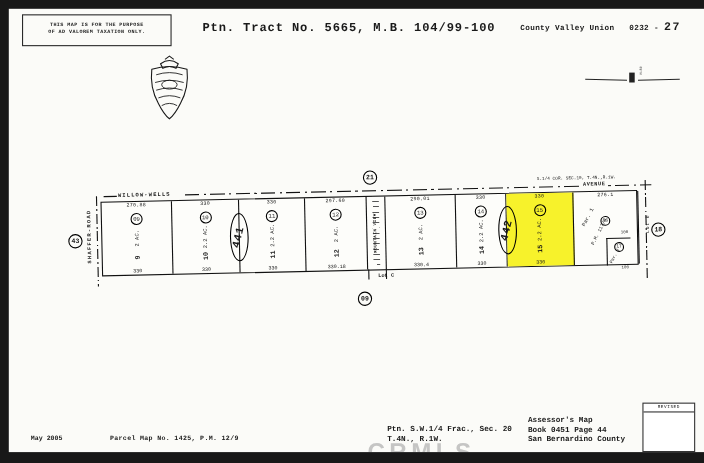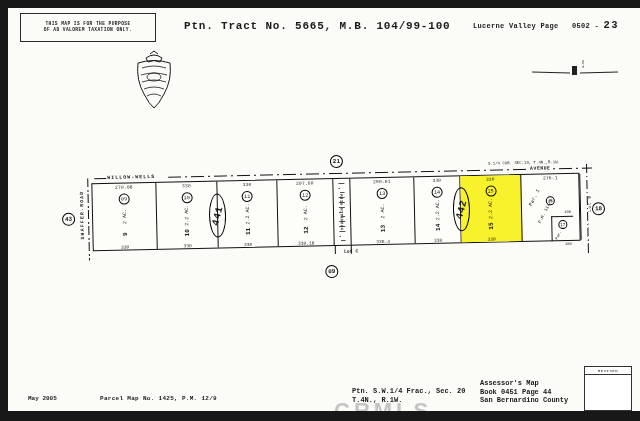--- a/index.html
+++ b/index.html
@@ -79,22 +79,22 @@
         <path d="M30 39 Q40 35 50 39" stroke-width=".8"></path>
         <path d="M33 46 Q40 42 47 46" stroke-width=".8"></path>
         <ellipse cx="40" cy="27" rx="7" ry="4" stroke-width=".8"></ellipse>
       </g>
     </svg>
 
     <div class="abs title">Ptn. Tract No. 5665, M.B. 104/99-100</div>
 
     <div class="abs taxblock">
       <div>
-        <span>Lucerne Valley Page</span>&nbsp;&nbsp;
-        <span>0502 - </span><span class="big44">23</span>
+        <span>County Valley Union</span>&nbsp;&nbsp;
+        <span>0232 - </span><span class="big44">27</span>
       </div>
     </div>
 
     <div class="abs marker">
       <div class="mline" style="left:0;width:38px;transform:rotate(1.5deg);"></div>
       <div class="mline" style="left:48px;width:38px;transform:rotate(-1.5deg);"></div>
       <div class="mtick"></div>
       <div class="mtxt">N-89</div>
     </div>
 

